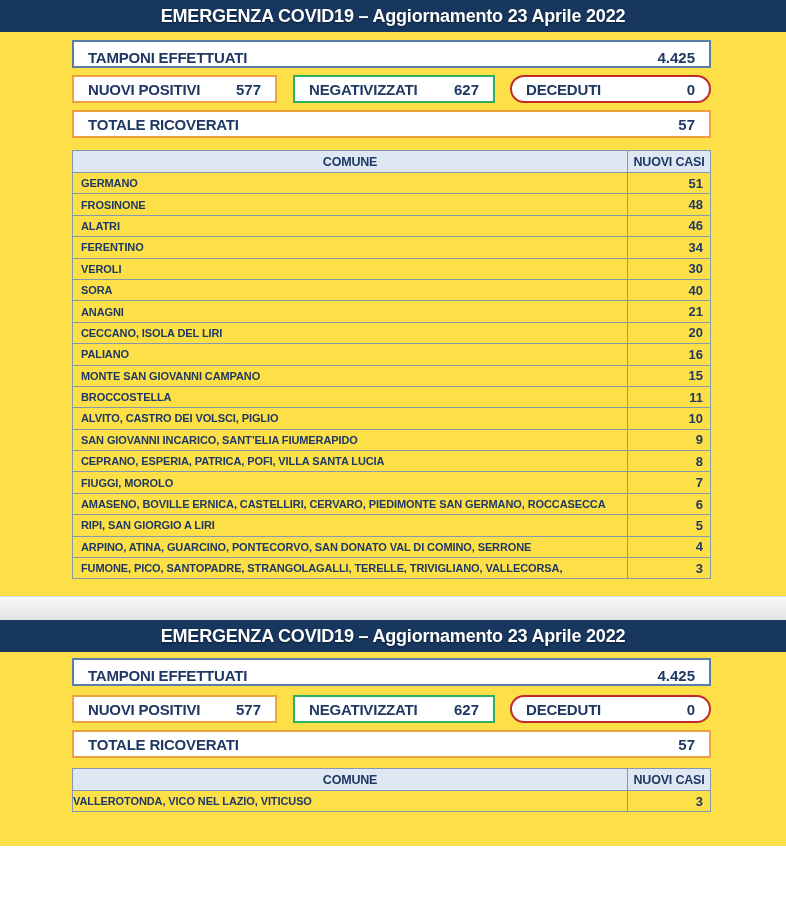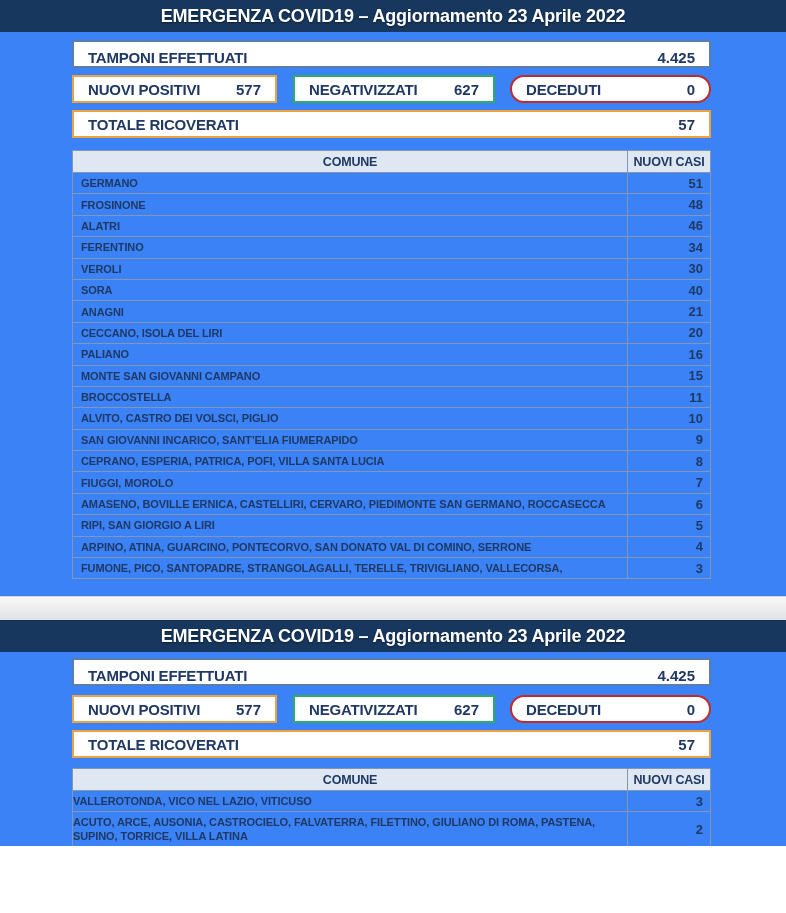--- a/index.html
+++ b/index.html
@@ -1,18 +1,18 @@
 <!DOCTYPE html>
 <html><head>
 <meta charset="utf-8">
 <style>
   * { box-sizing: border-box; }
   html,body { margin:0; padding:0; background:#ffffff; }
   body { font-family:"Liberation Sans", sans-serif; }
-  .page { position:relative; width:786px; height:846px; background:#3b82f6; overflow:hidden; }
+  .page { position:relative; width:786px; height:846px; background:#fde047; overflow:hidden; }
 
   .banner {
     position:absolute; left:0; width:786px; height:32px;
     background:#17375E; color:#ffffff;
     display:flex; align-items:center; justify-content:center;
     font-weight:bold; font-size:18px; letter-spacing:-0.2px;
     text-shadow:0 1px 2px rgba(0,0,0,0.45);
   }
   #banner1 { top:0; }
   #banner2 { top:620px; }
@@ -234,21 +234,17 @@
           <th class="comune-col">COMUNE</th>
           <th class="casi-col">NUOVI CASI</th>
         </tr>
       </thead>
       <tbody>
 
       <tr>
           <td class="comune">VALLEROTONDA, VICO NEL LAZIO, VITICUSO</td>
           <td class="casi">3</td>
         </tr>
-          <tr>
-          <td class="comune">ACUTO, ARCE, AUSONIA, CASTROCIELO, FALVATERRA, FILETTINO, GIULIANO DI ROMA, PASTENA, SUPINO, TORRICE, VILLA LATINA</td>
-          <td class="casi">2</td>
-        </tr>
         </tbody>
     </table>
   </div>
 
 </div>
 
 </body></html>

